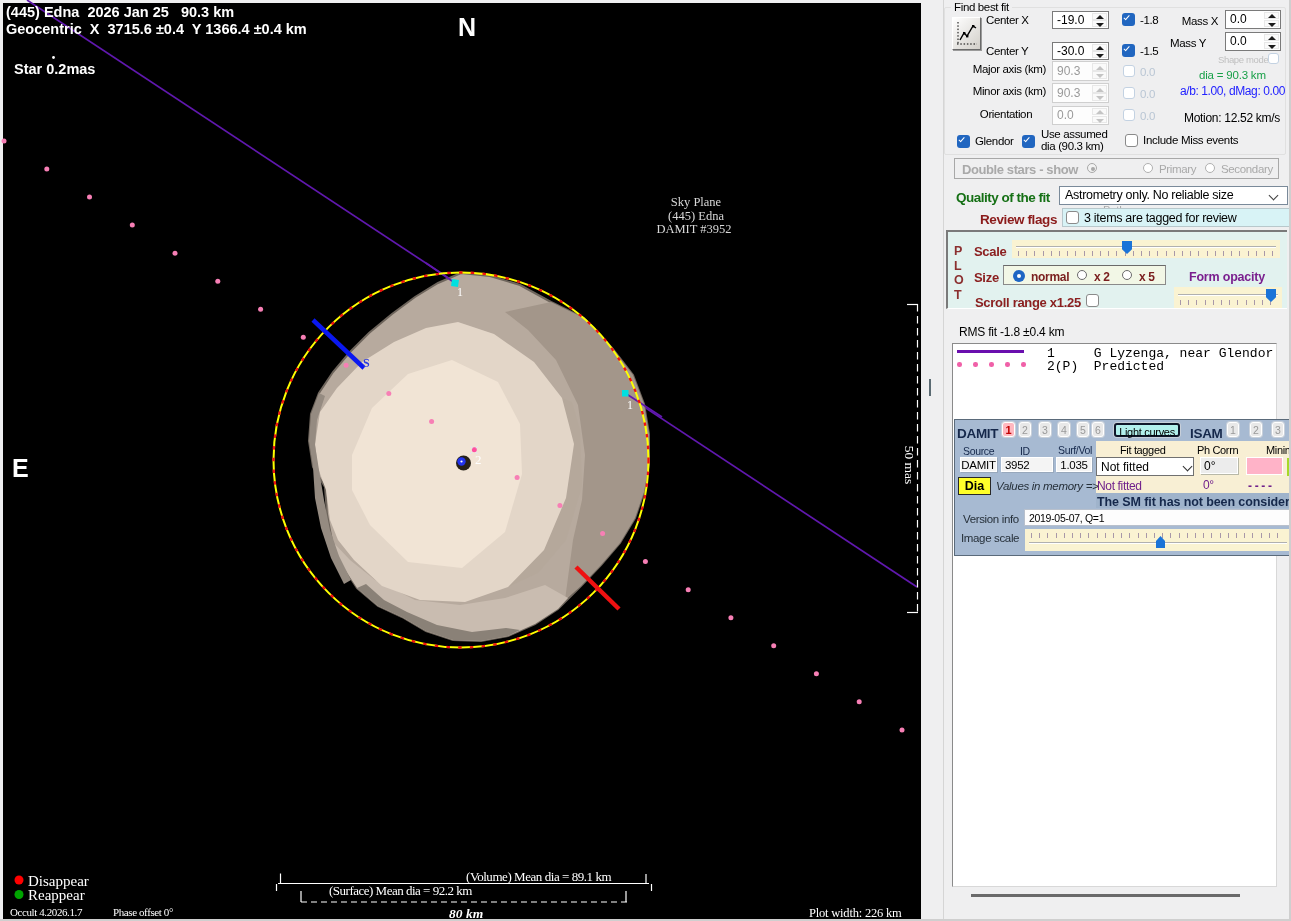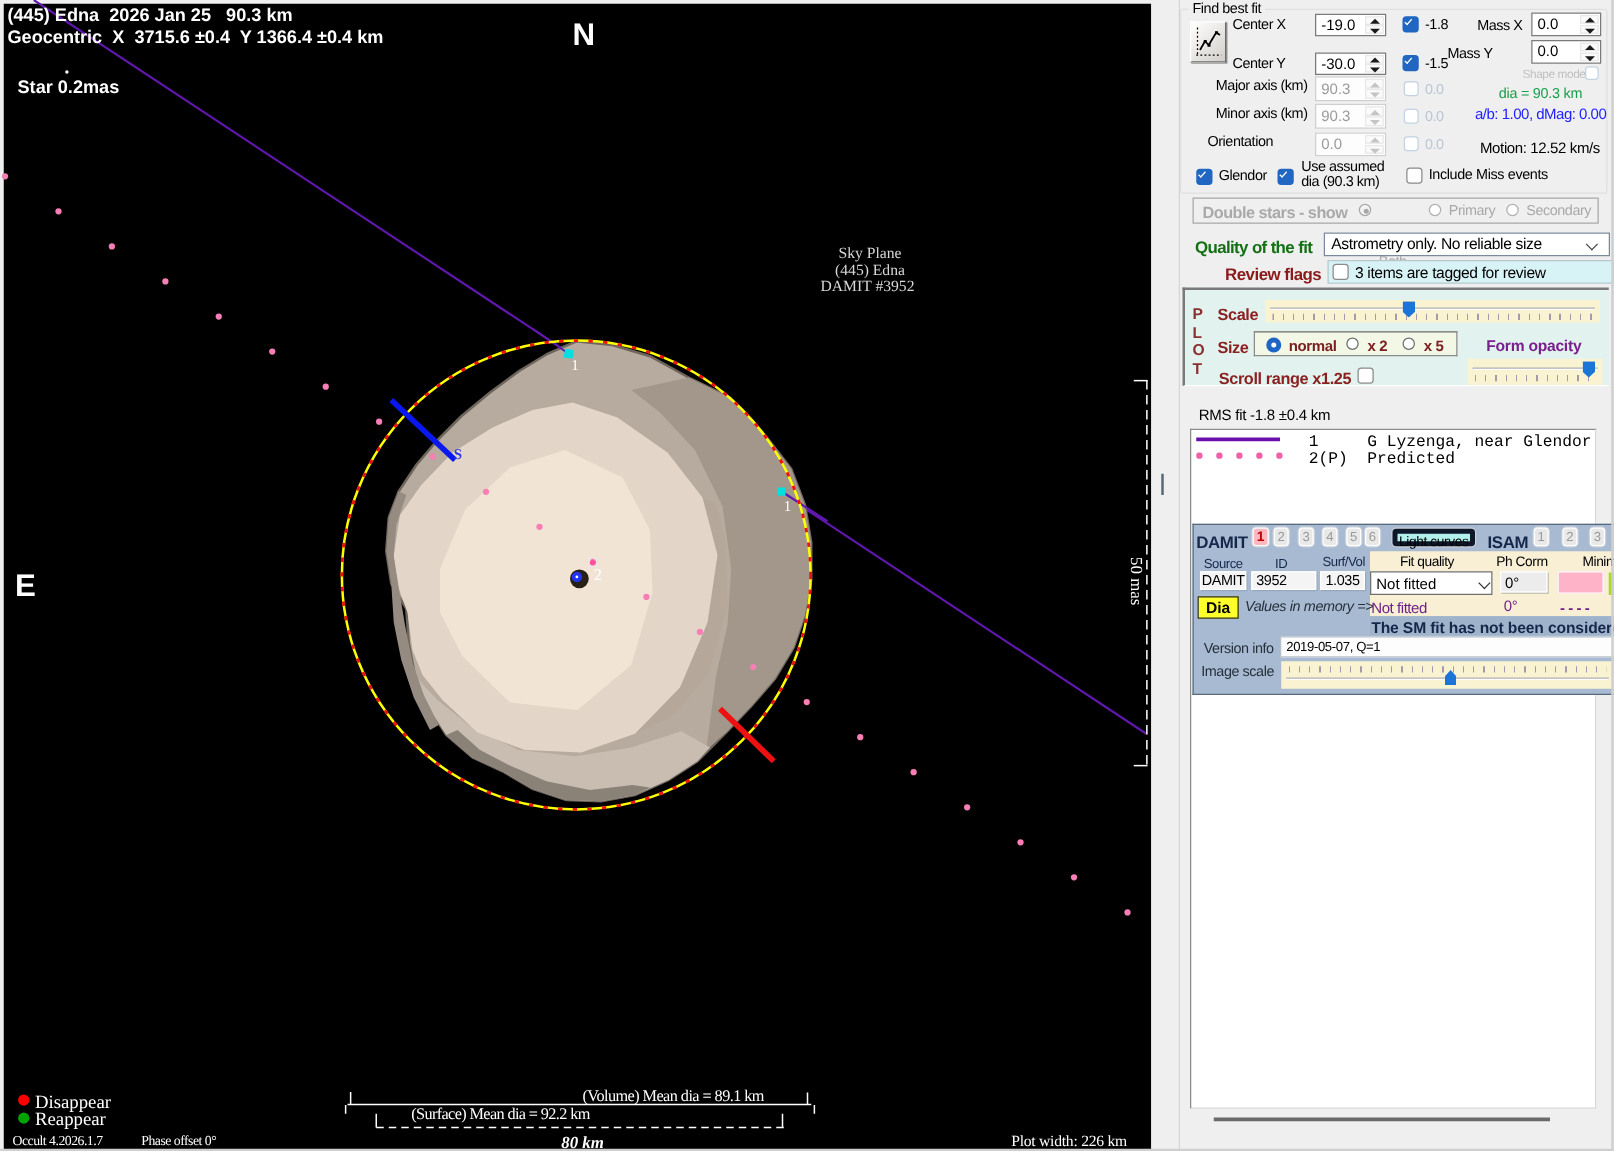--- a/index.html
+++ b/index.html
@@ -115,36 +115,36 @@
     </div></div>
 <div style="position:absolute;left:1122px;top:13px;width:12.5px;height:12.5px;background:#2166c0;border-radius:3px">
     <div style="position:absolute;left:3.25px;top:1.25px;width:3.25px;height:6.25px;border:solid #fff;border-width:0 1.7px 1.7px 0;transform:rotate(42deg)"></div>
   </div>
 <div style="position:absolute;left:1140px;top:14px;font-size:11.5px;letter-spacing:-0.35px;color:#000;font-family:'Liberation Sans',sans-serif;white-space:nowrap;">-1.8</div>
 <div style="position:absolute;left:1122px;top:44px;width:12.5px;height:12.5px;background:#2166c0;border-radius:3px">
     <div style="position:absolute;left:3.25px;top:1.25px;width:3.25px;height:6.25px;border:solid #fff;border-width:0 1.7px 1.7px 0;transform:rotate(42deg)"></div>
   </div>
 <div style="position:absolute;left:1140px;top:45px;font-size:11.5px;letter-spacing:-0.35px;color:#000;font-family:'Liberation Sans',sans-serif;white-space:nowrap;">-1.5</div>
 <div style="position:absolute;left:1158px;top:15px;width:60px;text-align:right;font-size:11.5px;letter-spacing:-0.35px;color:#000;font-family:'Liberation Sans',sans-serif;white-space:nowrap">Mass X</div>
-<div style="position:absolute;left:1158px;top:37px;width:60px;text-align:left;font-size:11.5px;letter-spacing:-0.35px;color:#000;font-family:'Liberation Sans',sans-serif;white-space:nowrap">Mass Y</div>
+<div style="position:absolute;left:1158px;top:37px;width:60px;text-align:center;font-size:11.5px;letter-spacing:-0.35px;color:#000;font-family:'Liberation Sans',sans-serif;white-space:nowrap">Mass Y</div>
 <div style="position:absolute;left:1225px;top:10px;width:56px;height:19px;background:#fff;border:1px solid #7a7a7a;font-size:12px;color:#000;font-family:'Liberation Sans',sans-serif;padding-left:4px;line-height:17px">0.0<div style="position:absolute;right:1px;top:1px;width:15px;height:7px;border:1px solid #e8e8e8;background:#fafafa">
       <div style="position:absolute;left:2.5px;top:1px;width:0;height:0;border-left:4px solid transparent;border-right:4px solid transparent;border-bottom:4.5px solid #1a1a1a"></div>
     </div><div style="position:absolute;right:1px;bottom:1px;width:15px;height:7px;border:1px solid #e8e8e8;background:#fafafa">
       <div style="position:absolute;left:2.5px;top:2px;width:0;height:0;border-left:4px solid transparent;border-right:4px solid transparent;border-top:4.5px solid #1a1a1a"></div>
     </div></div>
 <div style="position:absolute;left:1225px;top:32px;width:56px;height:19px;background:#fff;border:1px solid #7a7a7a;font-size:12px;color:#000;font-family:'Liberation Sans',sans-serif;padding-left:4px;line-height:17px">0.0<div style="position:absolute;right:1px;top:1px;width:15px;height:7px;border:1px solid #e8e8e8;background:#fafafa">
       <div style="position:absolute;left:2.5px;top:1px;width:0;height:0;border-left:4px solid transparent;border-right:4px solid transparent;border-bottom:4.5px solid #1a1a1a"></div>
     </div><div style="position:absolute;right:1px;bottom:1px;width:15px;height:7px;border:1px solid #e8e8e8;background:#fafafa">
       <div style="position:absolute;left:2.5px;top:2px;width:0;height:0;border-left:4px solid transparent;border-right:4px solid transparent;border-top:4.5px solid #1a1a1a"></div>
     </div></div>
 <div style="position:absolute;left:1218px;top:54px;font-size:9.5px;letter-spacing:-0.35px;color:#c0c0c0;font-family:'Liberation Sans',sans-serif;white-space:nowrap;">Shape model</div>
 <div style="position:absolute;left:1268px;top:53px;width:11px;height:11px;background:#fff;border:1px solid #c3d2e2;border-radius:3px"></div>
 <div style="position:absolute;left:966px;top:63px;width:80px;text-align:right;font-size:11.5px;letter-spacing:-0.35px;color:#000;font-family:'Liberation Sans',sans-serif;white-space:nowrap">Major axis (km)</div>
 <div style="position:absolute;left:966px;top:85px;width:80px;text-align:right;font-size:11.5px;letter-spacing:-0.35px;color:#000;font-family:'Liberation Sans',sans-serif;white-space:nowrap">Minor axis (km)</div>
-<div style="position:absolute;left:966px;top:108px;width:80px;text-align:left;font-size:11.5px;letter-spacing:-0.35px;color:#000;font-family:'Liberation Sans',sans-serif;white-space:nowrap">Orientation</div>
+<div style="position:absolute;left:966px;top:108px;width:80px;text-align:center;font-size:11.5px;letter-spacing:-0.35px;color:#000;font-family:'Liberation Sans',sans-serif;white-space:nowrap">Orientation</div>
 <div style="position:absolute;left:1052px;top:61px;width:57px;height:20px;background:#fdfdfd;border:1px solid #cfcfcf;font-size:12px;color:#9a9a9a;font-family:'Liberation Sans',sans-serif;padding-left:4px;line-height:18px">90.3<div style="position:absolute;right:1px;top:1px;width:15px;height:8px;border:1px solid #e8e8e8;background:#fafafa">
       <div style="position:absolute;left:2.5px;top:2px;width:0;height:0;border-left:4px solid transparent;border-right:4px solid transparent;border-bottom:4.5px solid #c4c4c4"></div>
     </div><div style="position:absolute;right:1px;bottom:1px;width:15px;height:8px;border:1px solid #e8e8e8;background:#fafafa">
       <div style="position:absolute;left:2.5px;top:2px;width:0;height:0;border-left:4px solid transparent;border-right:4px solid transparent;border-top:4.5px solid #c4c4c4"></div>
     </div></div>
 <div style="position:absolute;left:1052px;top:83px;width:57px;height:20px;background:#fdfdfd;border:1px solid #cfcfcf;font-size:12px;color:#9a9a9a;font-family:'Liberation Sans',sans-serif;padding-left:4px;line-height:18px">90.3<div style="position:absolute;right:1px;top:1px;width:15px;height:8px;border:1px solid #e8e8e8;background:#fafafa">
       <div style="position:absolute;left:2.5px;top:2px;width:0;height:0;border-left:4px solid transparent;border-right:4px solid transparent;border-bottom:4.5px solid #c4c4c4"></div>
     </div><div style="position:absolute;right:1px;bottom:1px;width:15px;height:8px;border:1px solid #e8e8e8;background:#fafafa">
       <div style="position:absolute;left:2.5px;top:2px;width:0;height:0;border-left:4px solid transparent;border-right:4px solid transparent;border-top:4.5px solid #c4c4c4"></div>
     </div></div>
@@ -228,30 +228,30 @@
 <div style="position:absolute;left:1021px;top:362px;width:4.5px;height:4.5px;border-radius:50%;background:#f060a8"></div>
 <div style="position:absolute;left:1047px;top:359px;font-family:'Liberation Mono',monospace;font-size:13px;white-space:pre">2(P)  Predicted</div>
 <div style="position:absolute;left:954px;top:419px;width:337px;height:137px;background:#a7bad2;border:1px solid #5a6a7a;border-right:none"></div>
 <div style="position:absolute;left:957px;top:426px;font-size:13.5px;letter-spacing:-0.3px;color:#15284b;font-family:'Liberation Sans',sans-serif;white-space:nowrap;font-weight:bold">DAMIT</div>
 <div style="position:absolute;left:1002px;top:422px;width:13px;height:15px;background:#ffb8c0;border:1px solid #fff;border-radius:3px;box-shadow:0 0 0 1px #c8d0da;text-align:center;font-family:'Liberation Sans',sans-serif;font-size:11px;font-weight:bold;color:#c00000;line-height:15px">1</div>
 <div style="position:absolute;left:1019px;top:422px;width:12px;height:15px;background:#e8e8e8;border:1px solid #fff;border-radius:3px;box-shadow:0 0 0 1px #c8d0da;text-align:center;font-family:'Liberation Sans',sans-serif;font-size:10.5px;color:#999;line-height:15px">2</div>
 <div style="position:absolute;left:1039px;top:422px;width:12px;height:15px;background:#e8e8e8;border:1px solid #fff;border-radius:3px;box-shadow:0 0 0 1px #c8d0da;text-align:center;font-family:'Liberation Sans',sans-serif;font-size:10.5px;color:#999;line-height:15px">3</div>
 <div style="position:absolute;left:1058px;top:422px;width:12px;height:15px;background:#e8e8e8;border:1px solid #fff;border-radius:3px;box-shadow:0 0 0 1px #c8d0da;text-align:center;font-family:'Liberation Sans',sans-serif;font-size:10.5px;color:#999;line-height:15px">4</div>
 <div style="position:absolute;left:1077px;top:422px;width:12px;height:15px;background:#e8e8e8;border:1px solid #fff;border-radius:3px;box-shadow:0 0 0 1px #c8d0da;text-align:center;font-family:'Liberation Sans',sans-serif;font-size:10.5px;color:#999;line-height:15px">5</div>
 <div style="position:absolute;left:1092px;top:422px;width:12px;height:15px;background:#e8e8e8;border:1px solid #fff;border-radius:3px;box-shadow:0 0 0 1px #c8d0da;text-align:center;font-family:'Liberation Sans',sans-serif;font-size:10.5px;color:#999;line-height:15px">6</div>
-<div style="position:absolute;left:1114px;top:423px;width:66px;height:14px;background:#b2f0ec;border:4px solid #0f172a;border-radius:3px;box-shadow:0 0 0 1px #c8d0da;text-align:center;font-family:'Liberation Sans',sans-serif;font-size:11px;letter-spacing:-0.3px;line-height:14px">Light curves</div>
+<div style="position:absolute;left:1114px;top:423px;width:66px;height:14px;background:#b2f0ec;border:2px solid #0f172a;border-radius:3px;box-shadow:0 0 0 1px #c8d0da;text-align:center;font-family:'Liberation Sans',sans-serif;font-size:11px;letter-spacing:-0.3px;line-height:14px">Light curves</div>
 <div style="position:absolute;left:1190px;top:426px;font-size:13.5px;letter-spacing:-0.3px;color:#15284b;font-family:'Liberation Sans',sans-serif;white-space:nowrap;font-weight:bold">ISAM</div>
 <div style="position:absolute;left:1227px;top:422px;width:12px;height:15px;background:#e8e8e8;border:1px solid #fff;border-radius:3px;box-shadow:0 0 0 1px #c8d0da;text-align:center;font-family:'Liberation Sans',sans-serif;font-size:10.5px;color:#999;line-height:15px">1</div>
 <div style="position:absolute;left:1250px;top:422px;width:12px;height:15px;background:#e8e8e8;border:1px solid #fff;border-radius:3px;box-shadow:0 0 0 1px #c8d0da;text-align:center;font-family:'Liberation Sans',sans-serif;font-size:10.5px;color:#999;line-height:15px">2</div>
 <div style="position:absolute;left:1272px;top:422px;width:12px;height:15px;background:#e8e8e8;border:1px solid #fff;border-radius:3px;box-shadow:0 0 0 1px #c8d0da;text-align:center;font-family:'Liberation Sans',sans-serif;font-size:10.5px;color:#999;line-height:15px">3</div>
 <div style="position:absolute;left:1096px;top:441px;width:195px;height:52px;background:#f8efd4"></div>
 <div style="position:absolute;left:963px;top:445px;font-size:10.5px;letter-spacing:-0.35px;color:#15284b;font-family:'Liberation Sans',sans-serif;white-space:nowrap;">Source</div>
 <div style="position:absolute;left:1020px;top:445px;font-size:10.5px;letter-spacing:-0.35px;color:#15284b;font-family:'Liberation Sans',sans-serif;white-space:nowrap;">ID</div>
 <div style="position:absolute;left:1058px;top:444px;font-size:10.5px;letter-spacing:-0.35px;color:#15284b;font-family:'Liberation Sans',sans-serif;white-space:nowrap;">Surf/Vol</div>
-<div style="position:absolute;left:1120px;top:444px;font-size:11px;letter-spacing:-0.35px;color:#000;font-family:'Liberation Sans',sans-serif;white-space:nowrap;">Fit quality</div>
+<div style="position:absolute;left:1120px;top:444px;font-size:11px;letter-spacing:-0.35px;color:#000;font-family:'Liberation Sans',sans-serif;white-space:nowrap;">Fit tagged</div>
 <div style="position:absolute;left:1197px;top:444px;font-size:11px;letter-spacing:-0.35px;color:#000;font-family:'Liberation Sans',sans-serif;white-space:nowrap;">Ph Corrn</div>
 <div style="position:absolute;left:1249px;top:444px;font-size:11px;letter-spacing:-0.35px;color:#000;font-family:'Liberation Sans',sans-serif;white-space:nowrap;margin-left:17px;">Minimum</div>
 <div style="position:absolute;left:960px;top:457px;width:37px;height:15px;background:#f4f4f4;border:1px solid #fff;box-shadow:1px 1px 0 #98a8bc;font-size:11.5px;letter-spacing:-0.3px;font-family:'Liberation Sans',sans-serif;text-align:center;line-height:15px">DAMIT</div>
 <div style="position:absolute;left:1001px;top:457px;width:52px;height:15px;background:#f4f4f4;border:1px solid #fff;box-shadow:1px 1px 0 #98a8bc;font-size:11.5px;letter-spacing:-0.3px;font-family:'Liberation Sans',sans-serif;padding-left:3px;line-height:15px">3952</div>
 <div style="position:absolute;left:1056px;top:457px;width:36px;height:15px;background:#f4f4f4;border:1px solid #fff;box-shadow:1px 1px 0 #98a8bc;font-size:11.5px;letter-spacing:-0.3px;font-family:'Liberation Sans',sans-serif;text-align:center;line-height:15px">1.035</div>
 <div style="position:absolute;left:1096px;top:457px;width:98px;height:19px;background:#fff;border:1px solid #707070;font-size:12px;line-height:18px;padding-left:4px;font-family:'Liberation Sans',sans-serif;">Not fitted</div>
 <div style="position:absolute;left:1184px;top:463px;width:7px;height:7px;border:solid #303030;border-width:0 1.6px 1.6px 0;transform:rotate(45deg)"></div>
 <div style="position:absolute;left:1200px;top:457px;width:38px;height:17px;background:#ececec;border:1px solid #fff;box-shadow:1px 1px 0 #b8b8a8;font-size:12px;line-height:16px;padding-left:3px;font-family:'Liberation Sans',sans-serif;">0°</div>
 <div style="position:absolute;left:1246px;top:457px;width:37px;height:18px;background:#ffb3c8;border:1px solid #fff"></div>
 <div style="position:absolute;left:1287px;top:458px;width:4px;height:18px;background:#a8d828"></div>

